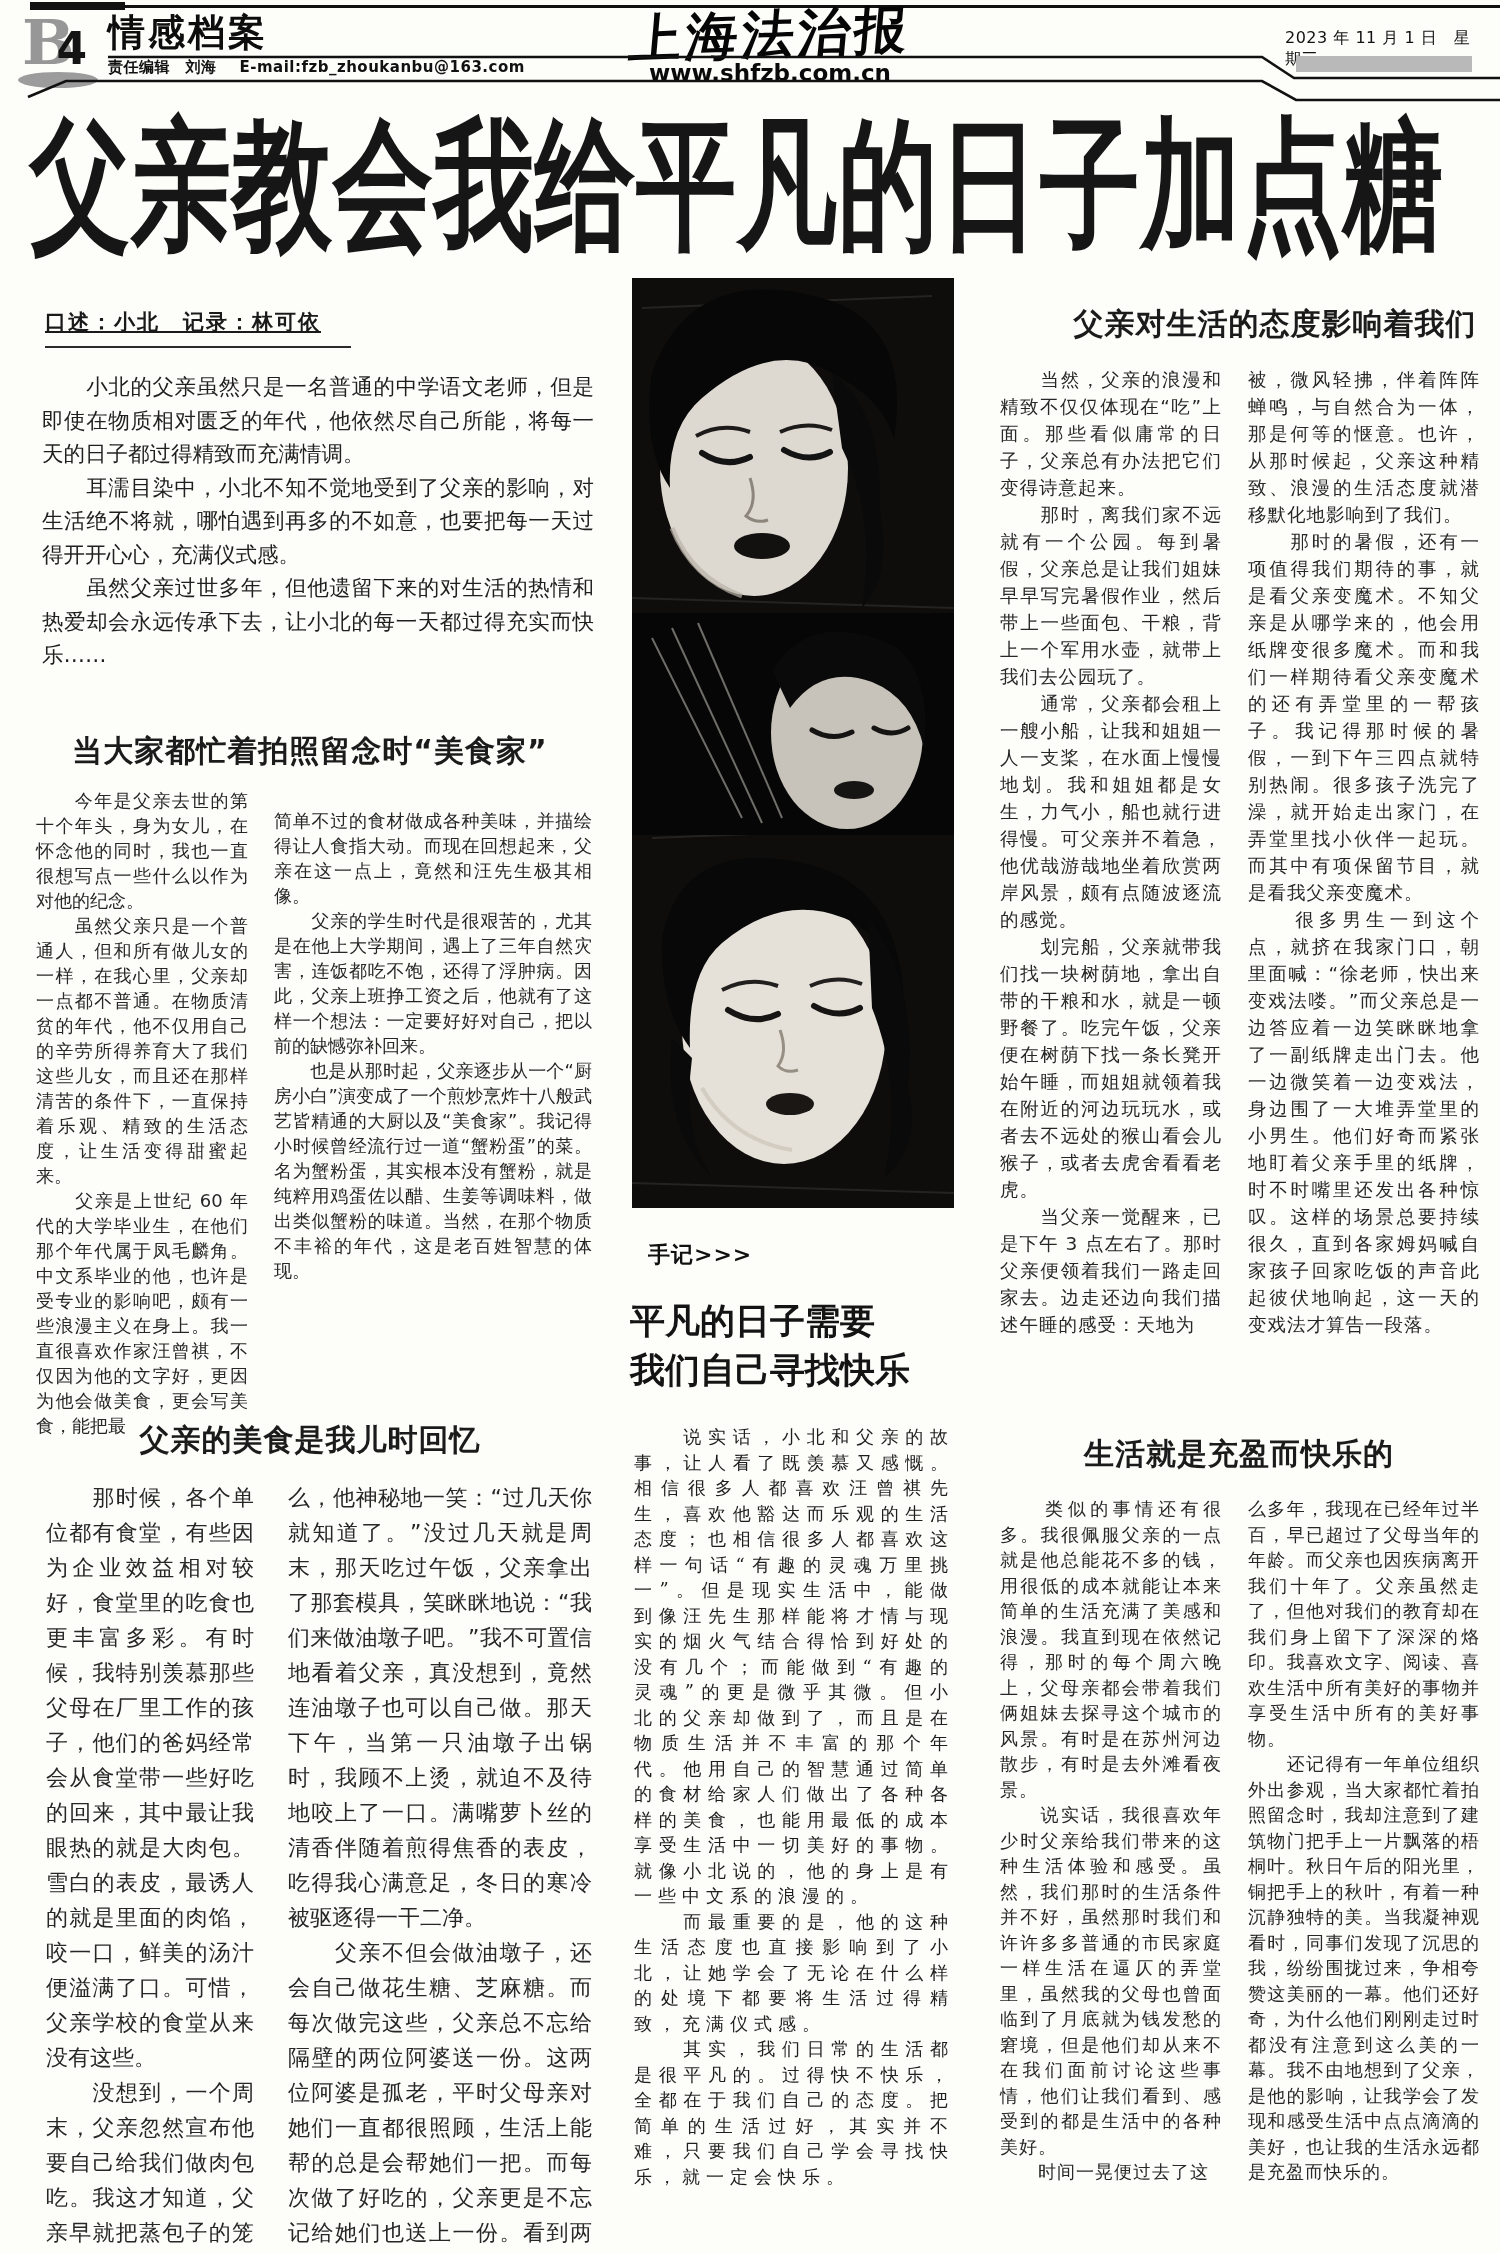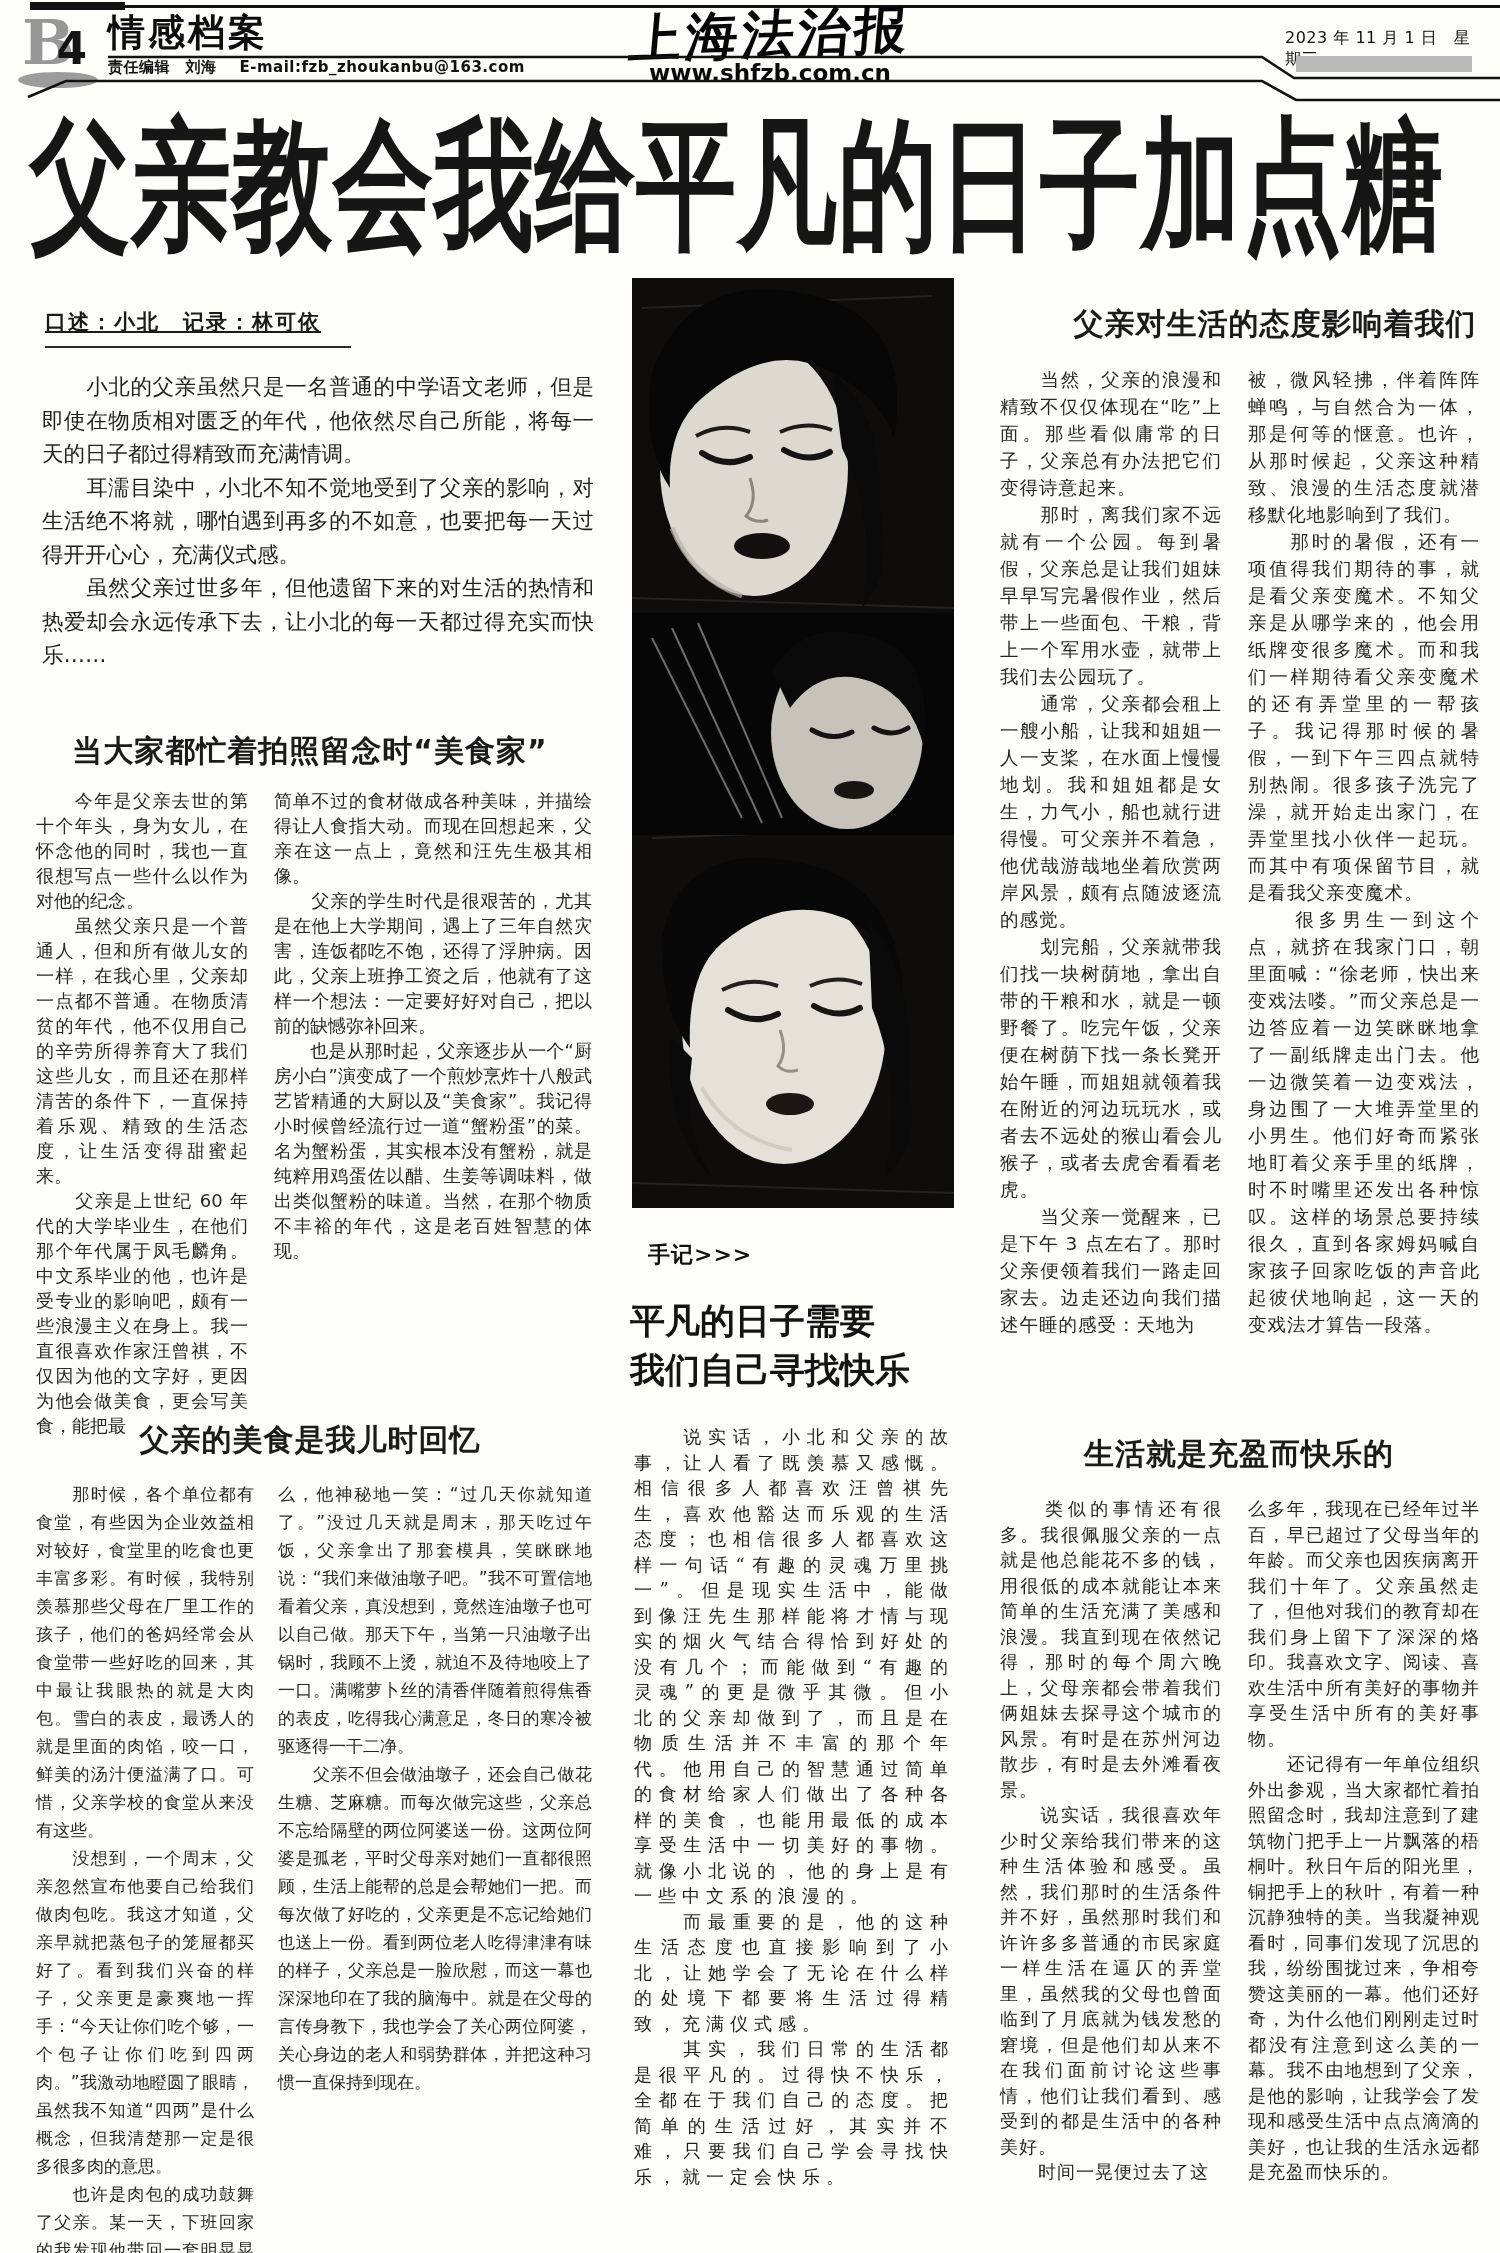--- a/index.html
+++ b/index.html
@@ -31,25 +31,25 @@
   
   .sec-head{position:absolute;font-size:30px;font-weight:800;color:#1b1b1b;text-align:center;letter-spacing:1px;white-space:nowrap;}
   .ls1-head{left:30px;top:731px;width:560px;}
   .ls2-head{left:30px;top:1420px;width:560px;}
   .rs1-head{left:1036px;top:304px;width:478px;}
   .rs2-head{left:1000px;top:1434px;width:478px;}
   
   .cols{position:absolute;display:flex;}
   .col p{margin:0;text-align:justify;color:#272727;}
   .ls1-cols{left:36px;top:788px;width:556px;gap:26px;}
-  .ls1-cols .col-a{width:212px;} .ls1-cols .col-b{flex:1;}
+  .ls1-cols .col-a{width:212px;} .ls1-cols .col-b{flex:1;margin-top:20px;}
   .ls1-cols p{font-size:18px;line-height:25px;}
   .ls2-cols{left:36px;top:1480px;width:556px;gap:24px;}
   .ls2-cols .col-a{width:218px;} .ls2-cols .col-b{flex:1;}
-  .ls2-cols p{font-size:17px;line-height:28px;}
+  .ls2-cols p{font-size:22px;line-height:35px;margin-left:10px;}
   .rs1-cols{left:1000px;top:366px;width:480px;gap:26px;}
   .rs1-cols .col-a{width:222px;} .rs1-cols .col-b{flex:1;}
   .rs1-cols p{font-size:18.5px;line-height:27px;letter-spacing:1px;}
   .rs2-cols{left:1000px;top:1496px;width:480px;gap:26px;}
   .rs2-cols .col-a{width:222px;} .rs2-cols .col-b{flex:1;}
   .rs2-cols p{font-size:18px;line-height:25.5px;letter-spacing:1px;}
   
   .artwork{position:absolute;left:632px;top:278px;width:322px;height:930px;background:#0f0f0f;}
   .biji-tag{position:absolute;left:648px;top:1240px;font-size:22px;font-weight:800;color:#101010;letter-spacing:1px;}
   .center-head{position:absolute;left:630px;top:1296px;width:324px;text-align:left;

